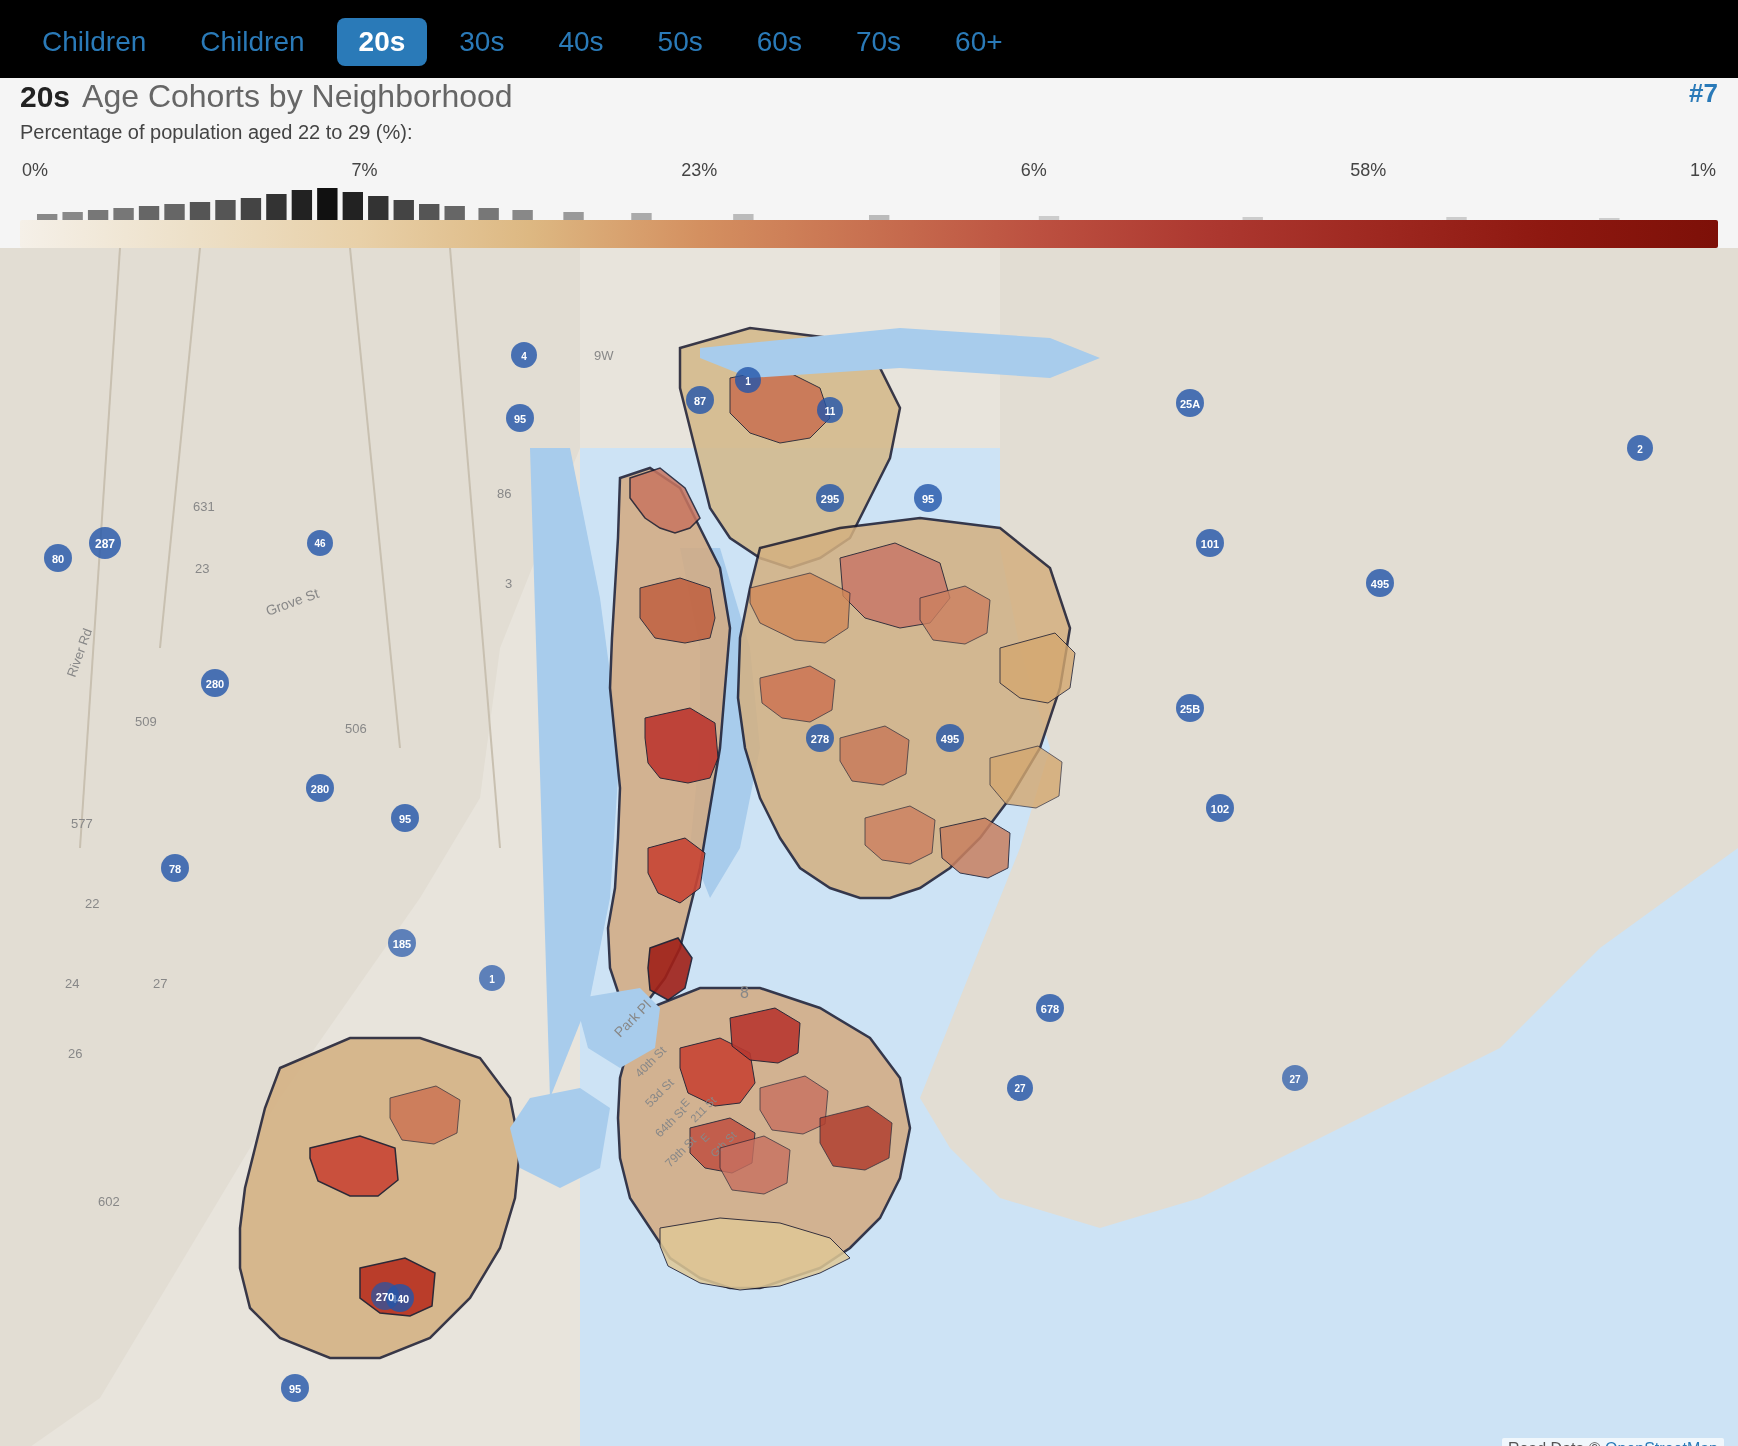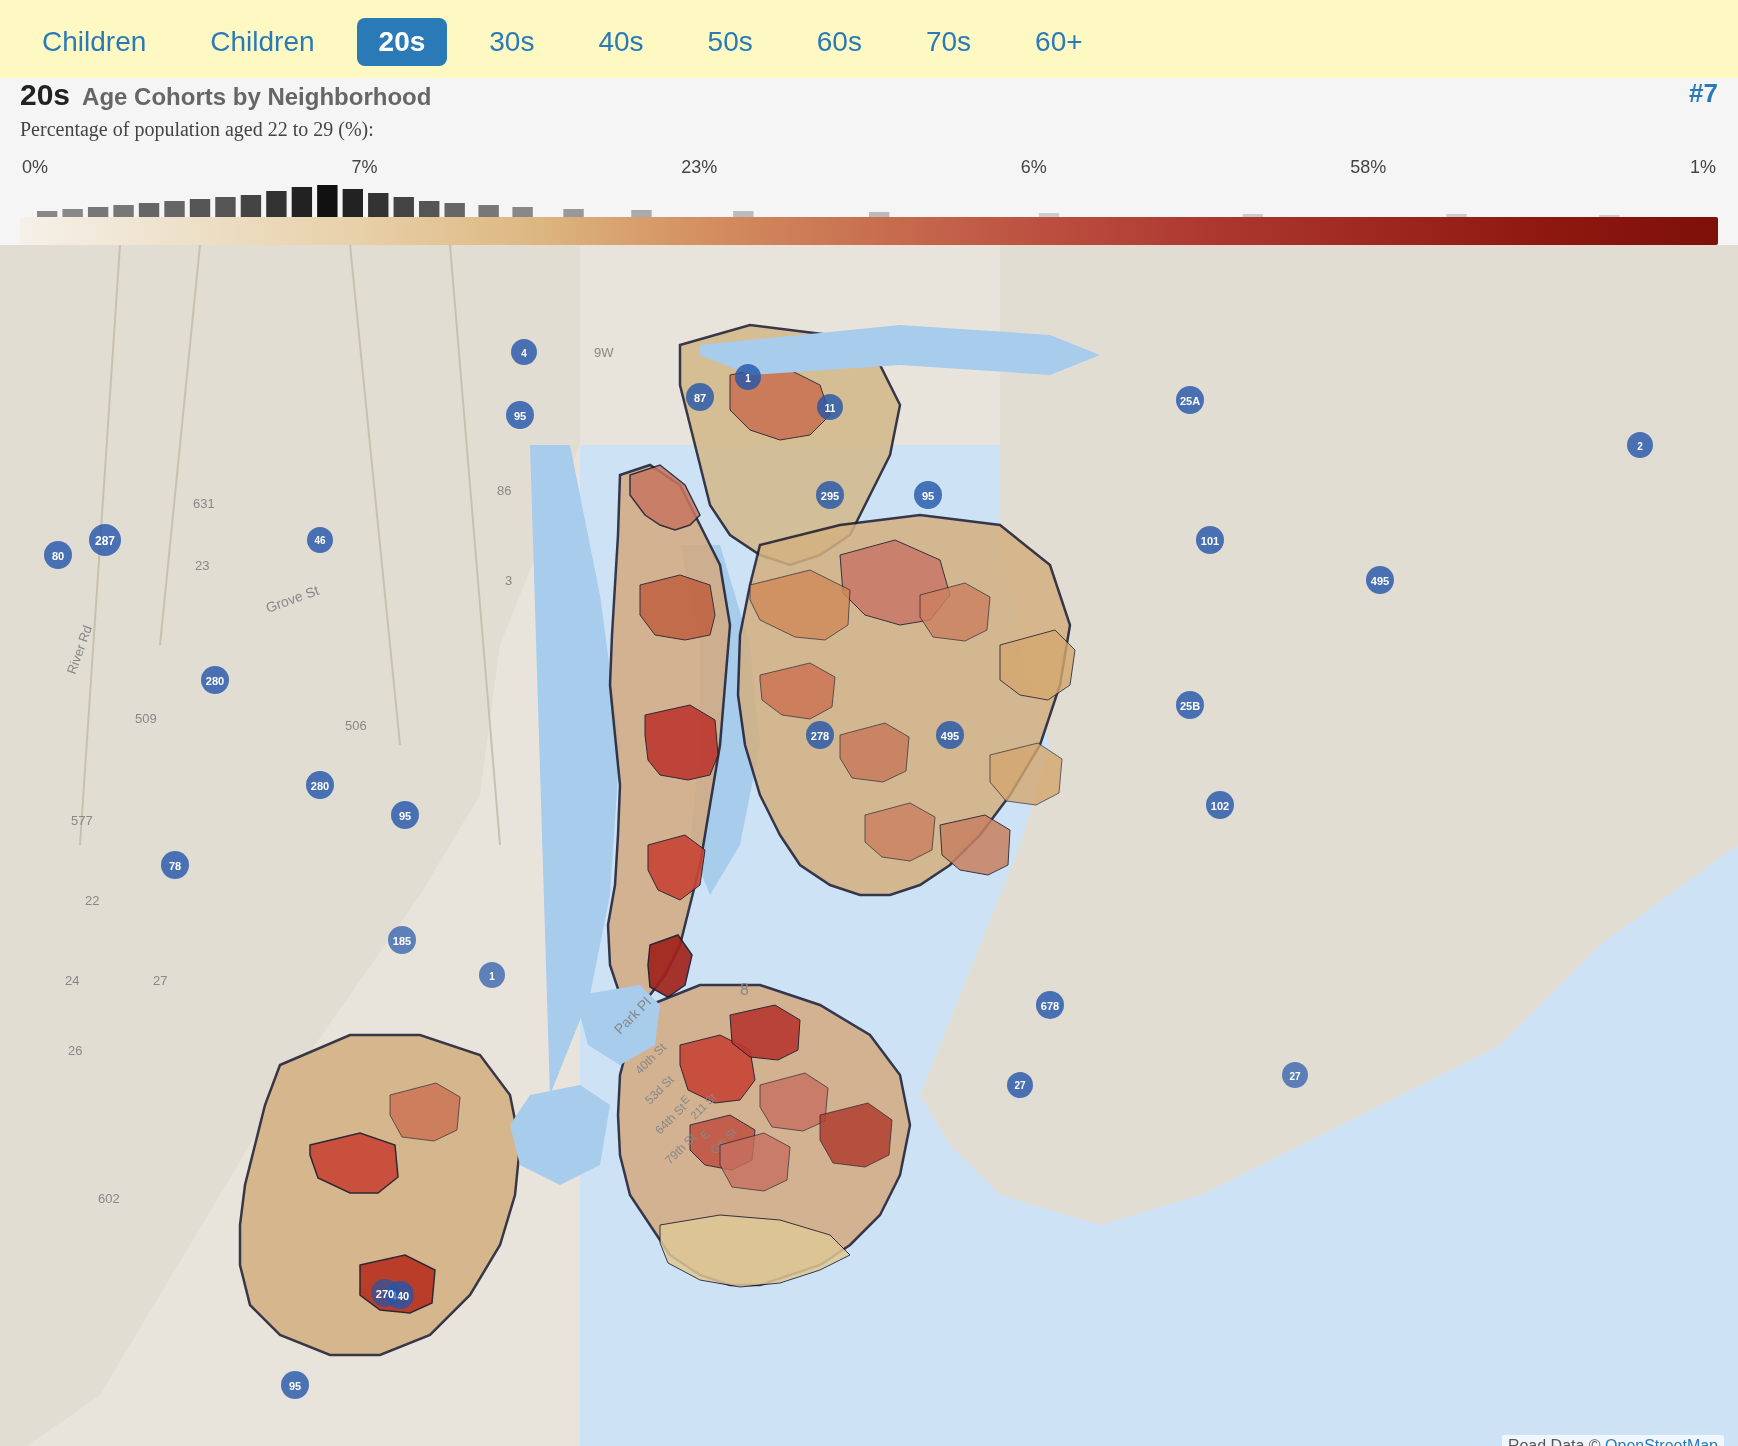--- a/index.html
+++ b/index.html
@@ -11,22 +11,22 @@
     }
     .container {
       width: 1738px;
       background: #f5f5f5;
     }
     
     .tab-bar {
       display: flex;
       align-items: center;
       padding: 18px 20px 12px 20px;
-      gap: 20px;
-      background: #fef9c3;
+      gap: 10px;
+      background: #000000;
     }
     .tab-item {
       font-size: 28px;
       color: #2a7ab8;
       padding: 8px 22px;
       border-radius: 8px;
       cursor: pointer;
       font-weight: 400;
     }
     .tab-item.active {
@@ -39,37 +39,36 @@
       align-items: baseline;
       gap: 12px;
       margin-bottom: 4px;
     }
     .chart-title-bold {
       font-size: 30px;
       font-weight: 700;
       color: #222;
     }
     .chart-title-light {
-      font-size: 24px;
-      font-weight: 700;
+      font-size: 32px;
+      font-weight: 400;
       color: #666;
     }
     .chart-number {
       position: absolute;
       right: 20px;
       top: 0;
       font-size: 26px;
       color: #2a7ab8;
       font-weight: 600;
     }
     .subtitle {
       font-size: 20px;
       color: #444;
       margin-bottom: 8px;
-      font-family: Liberation Serif, serif;
     }
     
     .legend-section {
       padding: 4px 20px 0 20px;
     }
     .legend-labels {
       display: flex;
       justify-content: space-between;
       font-size: 18px;
       color: #444;

